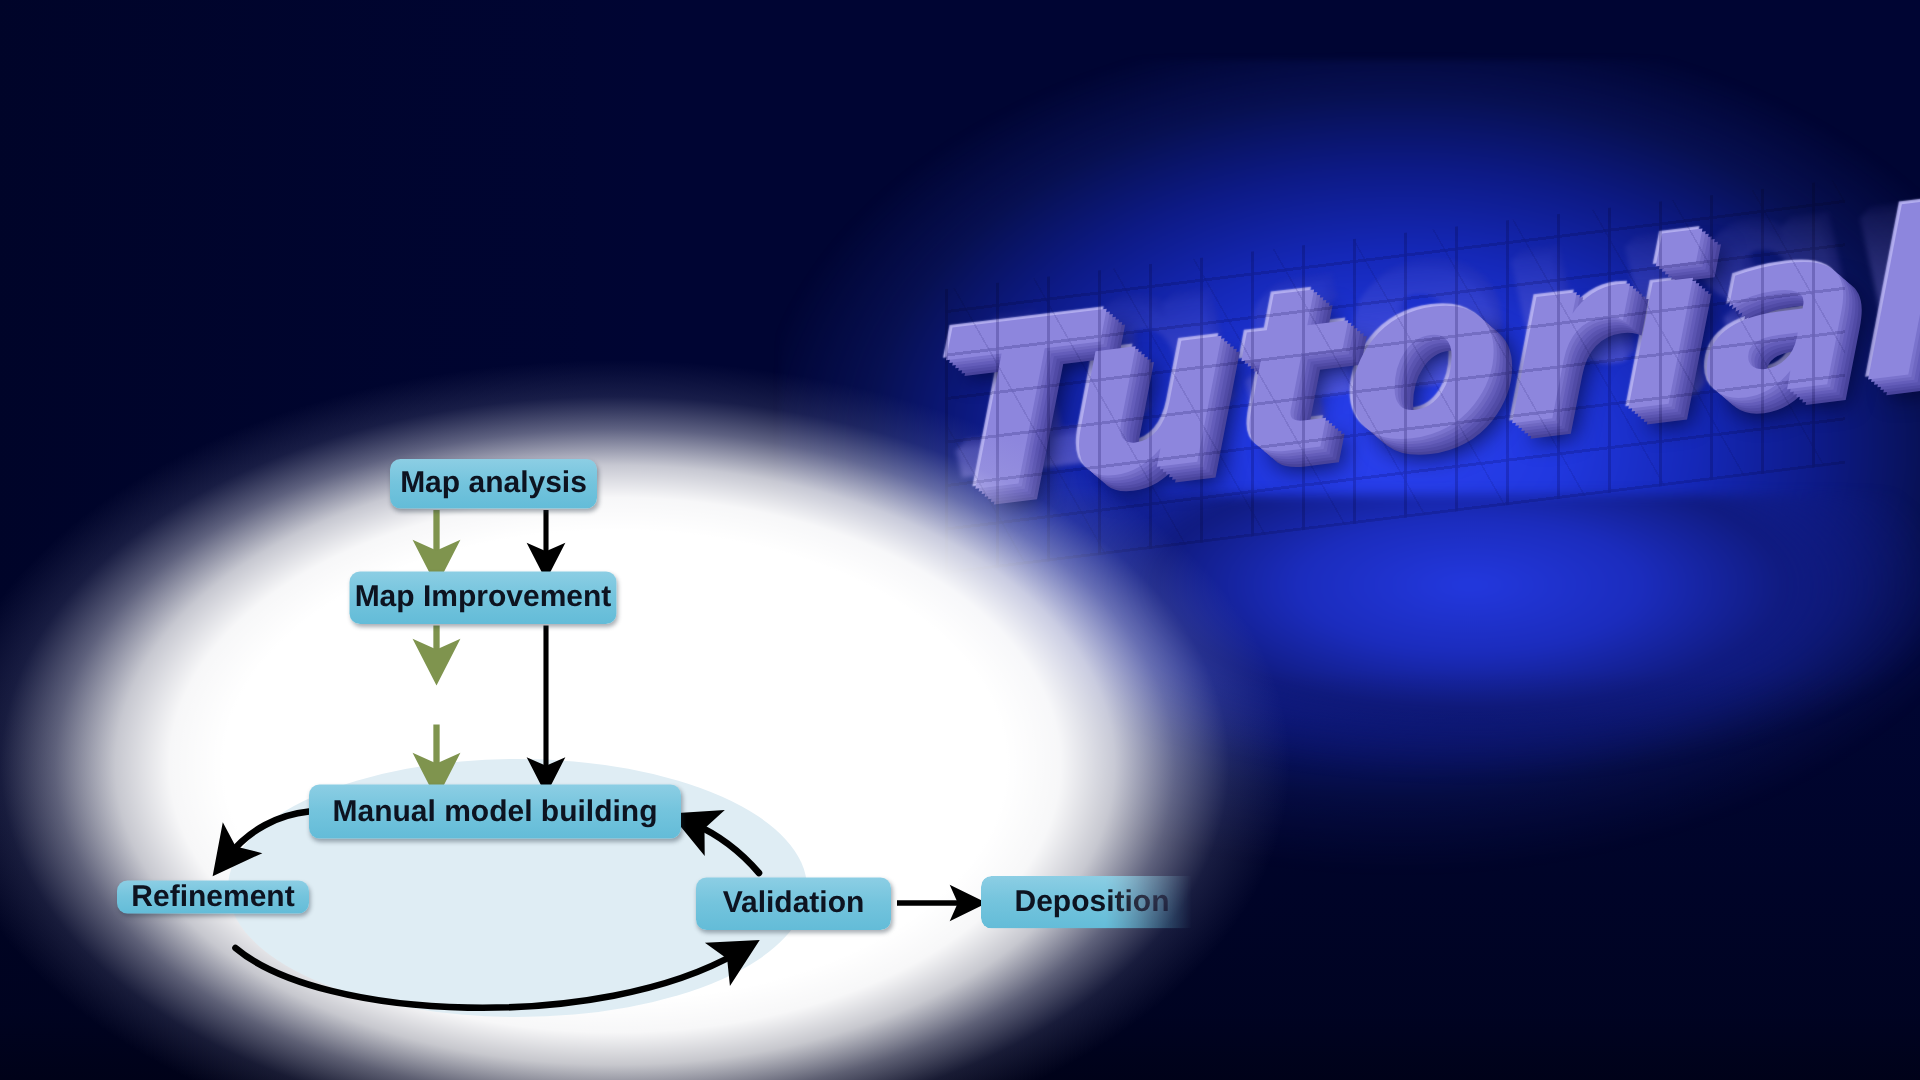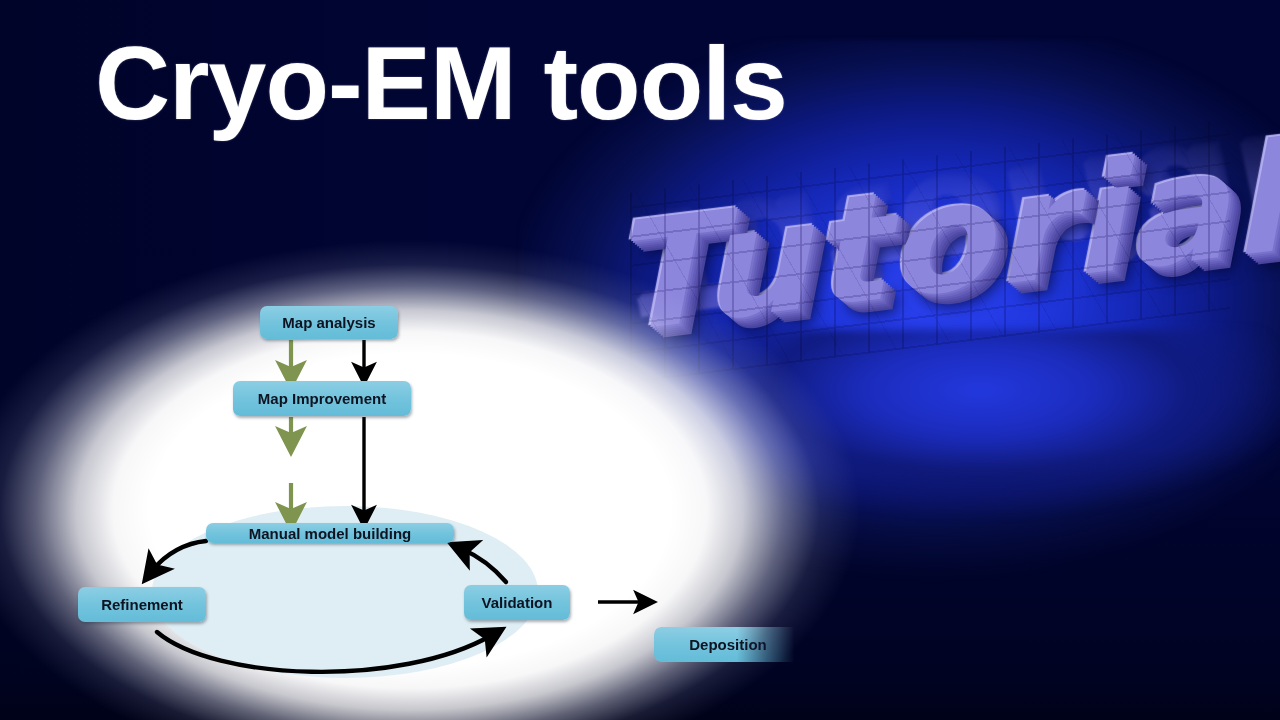--- a/index.html
+++ b/index.html
@@ -179,42 +179,41 @@
     border-radius: 50%;
     background: #dfedf4;
   }
   .node {
     position: absolute;
     box-sizing: border-box;
     background: linear-gradient(to bottom, #8ccee4 0%, #74c4dd 48%, #63bcd8 100%);
     border-radius: 7px;
     color: #0d1320;
     font-weight: bold;
-    font-size: 15px;
+    font-size: 20px;
     display: flex;
     align-items: center;
     justify-content: center;
     white-space: nowrap;
     box-shadow: 1px 2px 3px rgba(30,45,60,0.38);
     padding: 0 11px;
   }
   .node.n-map-analysis      { left: 260px; top: 306px; width: 138px; height: 33px; }
   .node.n-map-improvement   { left: 233px; top: 381px; width: 178px; height: 35px; }
   .node.n-auto-model        { left: 69px;  top: 447px; width: 270px; height: 35px; }
-  .node.n-manual-model      { left: 206px; top: 523px; width: 248px; height: 20px; text-align: center; }
-  .node.n-refinement        { left: 78px;  top: 587px; width: 128px; height: 35px; }
-  .node.n-validation        { left: 464px; top: 585px; width: 106px; height: 35px; }
+  .node.n-manual-model      { left: 206px; top: 523px; width: 248px; height: 36px; text-align: center; }
+  .node.n-refinement        { left: 78px;  top: 587px; width: 128px; height: 22px; }
+  .node.n-validation        { left: 464px; top: 585px; width: 130px; height: 35px; }
   .node.n-deposition        { left: 654px; top: 584px; width: 148px; height: 35px; }
 
   
   .node.n-deposition {
     -webkit-mask-image: linear-gradient(to right, rgba(0,0,0,1) 0%, rgba(0,0,0,1) 56%, rgba(0,0,0,0.45) 76%, rgba(0,0,0,0) 95%);
     mask-image: linear-gradient(to right, rgba(0,0,0,1) 0%, rgba(0,0,0,1) 56%, rgba(0,0,0,0.45) 76%, rgba(0,0,0,0) 95%);
     box-shadow: none;
-    margin-top: 43px;
   }
 
   .arrows { position: absolute; inset: 0; }
 </style>
 </head>
 <body>
 
 <div id="slide">
 
   <div class="bg-base"></div>
@@ -224,21 +223,20 @@
   <div class="tutorial-wrap">
     <div class="tutorial-reflection">Tutorial</div>
     <div class="tutorial-main">Tutorial</div>
     <div class="tutorial-cracks"></div>
   </div>
 
   <div class="bg-vignette"></div>
 
   <div class="spotlight"></div>
 
-  <div class="title">Cryo-EM tools</div>
 
   <div class="diagram">
 
     <div class="cycle-ellipse"></div>
 
     <svg class="arrows" width="1280" height="720" viewBox="0 0 1280 720">
       <defs>
         <marker id="ahG" markerWidth="9" markerHeight="9" refX="4.2" refY="4.4" orient="auto" markerUnits="strokeWidth">
           <path d="M0.6,0.6 L8.0,4.4 L0.6,8.2 L2.3,4.4 Z" fill="#7f944e"></path>
         </marker>

